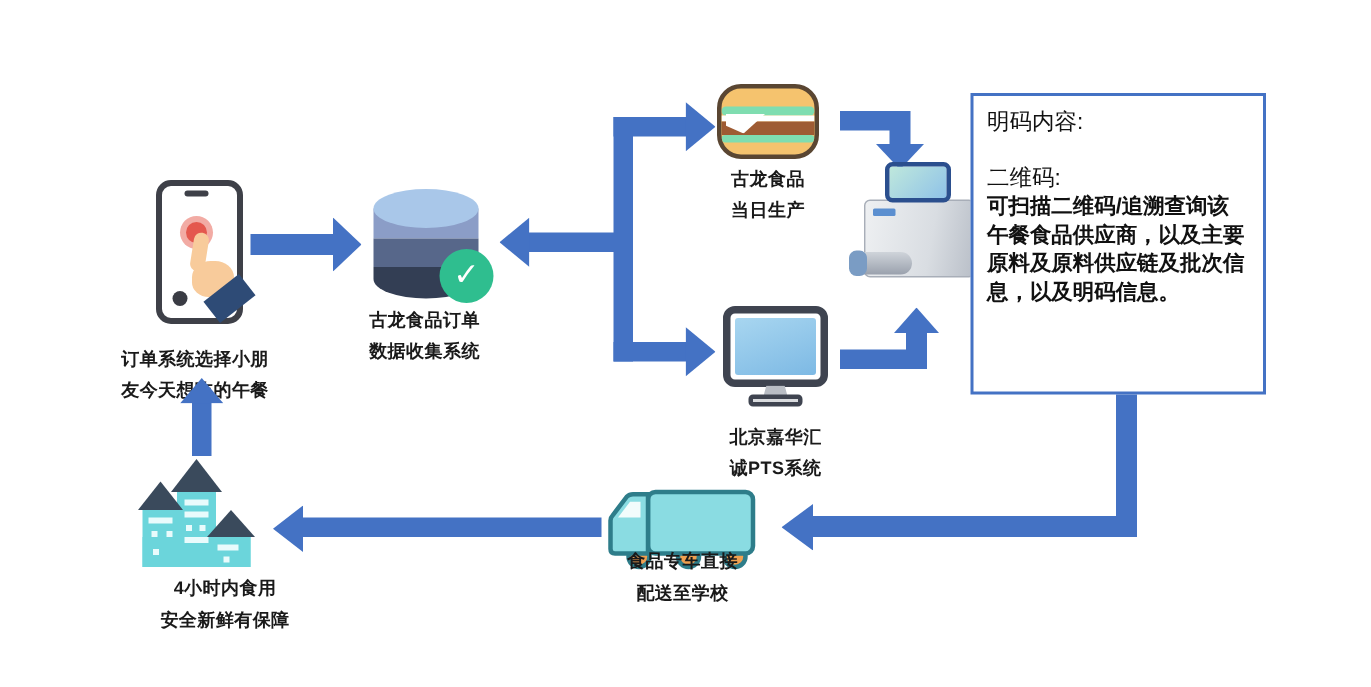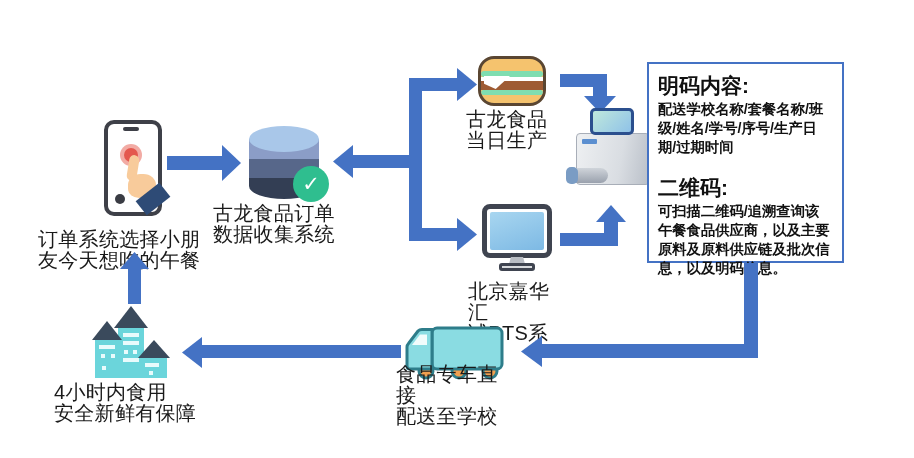--- a/index.html
+++ b/index.html
@@ -5,22 +5,22 @@
   html,body { margin:0; padding:0; background:#ffffff; }
   .stage {
     position:relative; width:914px; height:458px; background:#fff; overflow:hidden;
     font-family:"Liberation Sans","DejaVu Sans",sans-serif;
     color:var(--text-dark,#1a1a1a);
   }
   .abs { position:absolute; }
 
   
   .caption {
-    position:absolute; font-weight:400;
-    font-size:20px; line-height:21px; letter-spacing:.3px;
+    position:absolute; text-align:center; font-weight:700;
+    font-size:12px; line-height:21px; letter-spacing:.3px;
     white-space:pre-line; color:var(--text-dark,#1a1a1a);
   }
 
   
   .shaft { position:absolute; background:var(--arrow-blue,#4472C4); }
   .tri { position:absolute; background:var(--arrow-blue,#4472C4); }
   .tri-right { clip-path:polygon(0 0,100% 50%,0 100%); }
   .tri-left  { clip-path:polygon(100% 0,0 50%,100% 100%); }
   .tri-up    { clip-path:polygon(50% 0,100% 100%,0 100%); }
   .tri-down  { clip-path:polygon(0 0,100% 0,50% 100%); }
@@ -93,21 +93,21 @@
     background:linear-gradient(160deg,#a8d6f0,#7db9e4); border-radius:2px; }
   .monitor-neck { position:absolute; left:27px; top:53px; width:16px; height:7px;
     background:#b9bdc4; clip-path:polygon(12% 0,88% 0,100% 100%,0 100%); }
   .monitor-base { position:absolute; left:17px; top:59px; width:36px; height:8px;
     background:#d9dbde; border:3px solid #3f4450; border-radius:3px; box-sizing:border-box; }
 
   
   .infobox { left:647px; top:62px; width:197px; height:201px; box-sizing:border-box;
     background:#fff; border:2px solid var(--box-border,#4472C4); padding:8px 9px;
     font-size:14.3px; line-height:1.33; font-weight:600; color:#111; }
-  .infobox .ib-title { font-weight:700; font-size:21px; }
+  .infobox .ib-title { font-weight:400; font-size:15px; }
   .infobox .ib-gap { height:17px; }
 
   
   .teal-fill { fill:var(--icon-teal,#6BD5DB); }
   .roof-fill { fill:var(--roof-slate,#3A4A5C); }
   .win-fill { fill:#e9fbfc; }
   .truck-body-fill { fill:var(--truck-body,#8ADCE2); stroke:var(--truck-outline,#2E7D8A); stroke-width:3; }
   .wheel-fill { fill:var(--wheel-orange,#F0A050); stroke:var(--truck-outline,#2E7D8A); stroke-width:3; }
   .windshield-fill { fill:#f2fcfc; }
 </style>
@@ -192,21 +192,20 @@
 诚PTS系统</div>
 
   <div>
     <div class="shaft" style="left:560px; top:233px; width:58px; height:13px;"></div>
     <div class="shaft" style="left:604px; top:221px; width:14px; height:25px;"></div>
     <div class="tri tri-up" style="left:596px; top:205px; width:30px; height:17px;"></div>
   </div>
 
   <div class="abs infobox">
     <span class="ib-title">明码内容:</span>
-    <div>配送学校名称/套餐名称/班级/姓名/学号/序号/生产日期/过期时间</div>
     <div class="ib-gap"></div>
     <span class="ib-title">二维码:</span>
     <div>可扫描二维码/追溯查询该午餐食品供应商，以及主要原料及原料供应链及批次信息，以及明码信息。</div>
   </div>
 
   <div>
     <div class="shaft" style="left:744px; top:263px; width:14px; height:93px;"></div>
     <div class="shaft" style="left:541px; top:344px; width:217px; height:14px;"></div>
     <div class="tri tri-left" style="left:521px; top:336px; width:21px; height:31px;"></div>
   </div>

